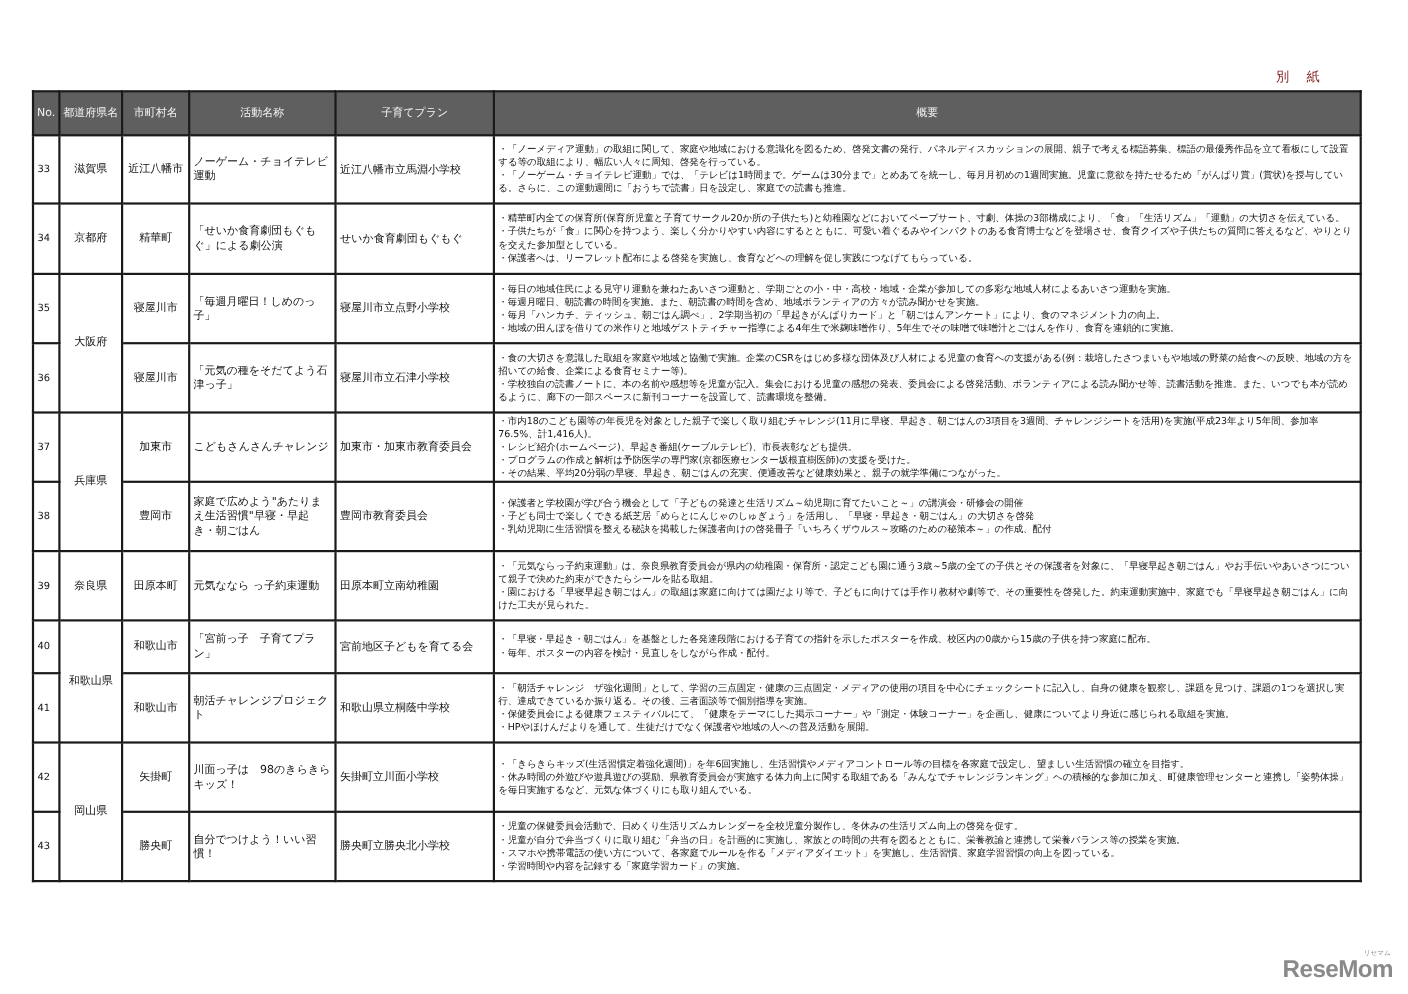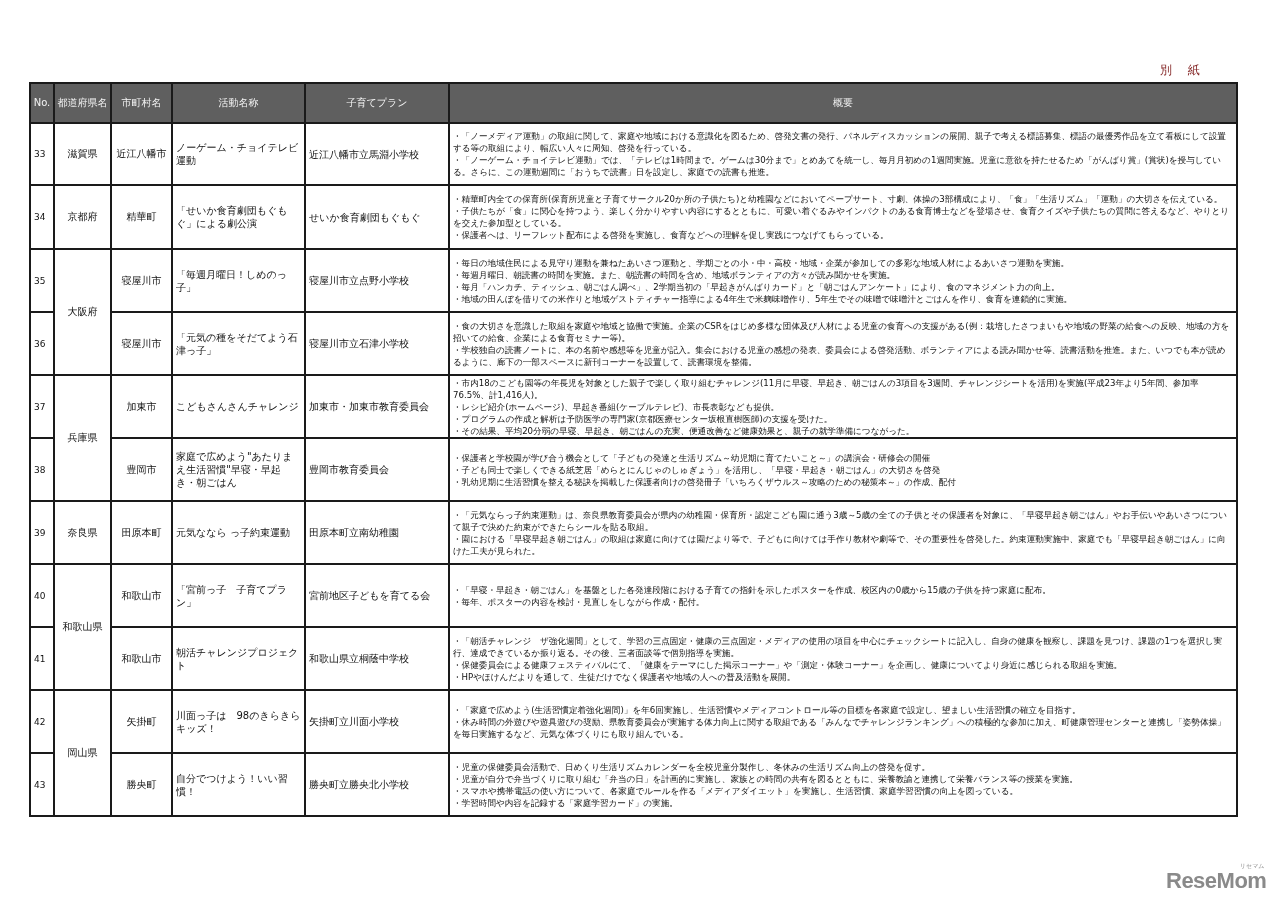--- a/index.html
+++ b/index.html
@@ -129,21 +129,21 @@
       <td class="pref">奈良県</td>
       <td class="city">田原本町</td>
       <td class="act">元気ななら っ子約束運動</td>
       <td class="org">田原本町立南幼稚園</td>
       <td class="summary">
         <div>・「元気ならっ子約束運動」は、奈良県教育委員会が県内の幼稚園・保育所・認定こども園に通う3歳～5歳の全ての子供とその保護者を対象に、「早寝早起き朝ごはん」やお手伝いやあいさつについて親子で決めた約束ができたらシールを貼る取組。</div>
         <div>・園における「早寝早起き朝ごはん」の取組は家庭に向けては園だより等で、子どもに向けては手作り教材や劇等で、その重要性を啓発した。約束運動実施中、家庭でも「早寝早起き朝ごはん」に向けた工夫が見られた。</div>
       </td>
     </tr>
 
-    <tr style="height:63px">
+    <tr style="height:48px">
       <td class="no">40</td>
       <td class="pref" rowspan="2">和歌山県</td>
       <td class="city">和歌山市</td>
       <td class="act">「宮前っ子　子育てプラン」</td>
       <td class="org">宮前地区子どもを育てる会</td>
       <td class="summary">
         <div>・「早寝・早起き・朝ごはん」を基盤とした各発達段階における子育ての指針を示したポスターを作成、校区内の0歳から15歳の子供を持つ家庭に配布。</div>
         <div>・毎年、ポスターの内容を検討・見直しをしながら作成・配付。</div>
       </td>
     </tr>
@@ -160,21 +160,21 @@
       </td>
     </tr>
 
     <tr style="height:63px">
       <td class="no">42</td>
       <td class="pref" rowspan="2">岡山県</td>
       <td class="city">矢掛町</td>
       <td class="act">川面っ子は　98のきらきらキッズ！</td>
       <td class="org">矢掛町立川面小学校</td>
       <td class="summary">
-        <div>・「家庭で広めよう(生活習慣定着強化週間)」を年6回実施し、生活習慣やメディアコントロール等の目標を各家庭で設定し、望ましい生活習慣の確立を目指す。</div>
+        <div>・「きらきらキッズ(生活習慣定着強化週間)」を年6回実施し、生活習慣やメディアコントロール等の目標を各家庭で設定し、望ましい生活習慣の確立を目指す。</div>
         <div>・休み時間の外遊びや遊具遊びの奨励、県教育委員会が実施する体力向上に関する取組である「みんなでチャレンジランキング」への積極的な参加に加え、町健康管理センターと連携し「姿勢体操」を毎日実施するなど、元気な体づくりにも取り組んでいる。</div>
       </td>
     </tr>
 
     <tr style="height:63px">
       <td class="no">43</td>
       <td class="city">勝央町</td>
       <td class="act">自分でつけよう！いい習慣！</td>
       <td class="org">勝央町立勝央北小学校</td>
       <td class="summary">

